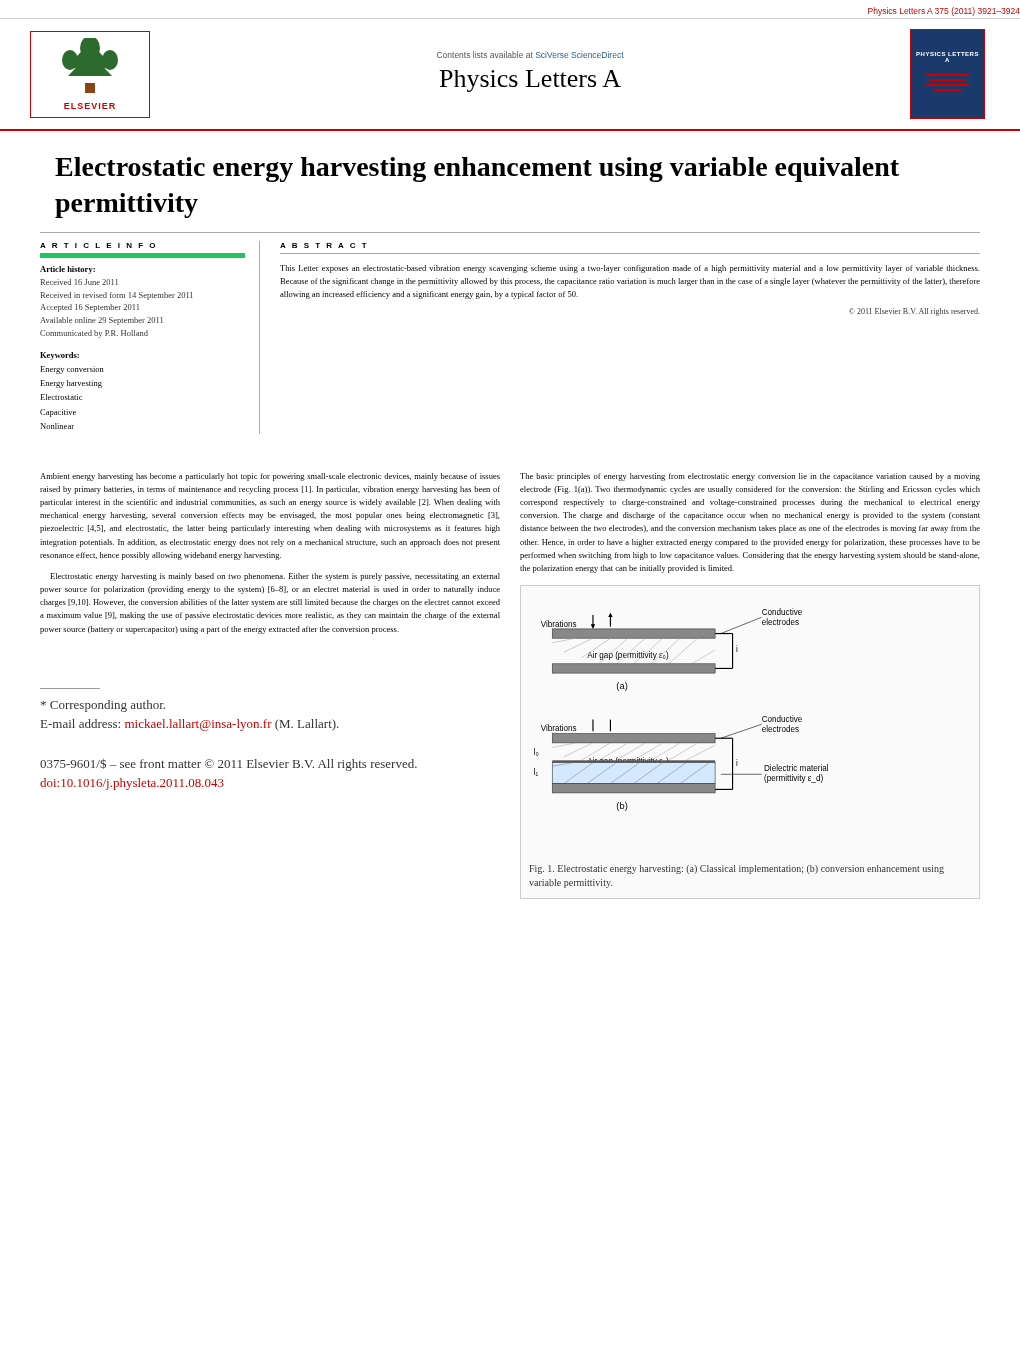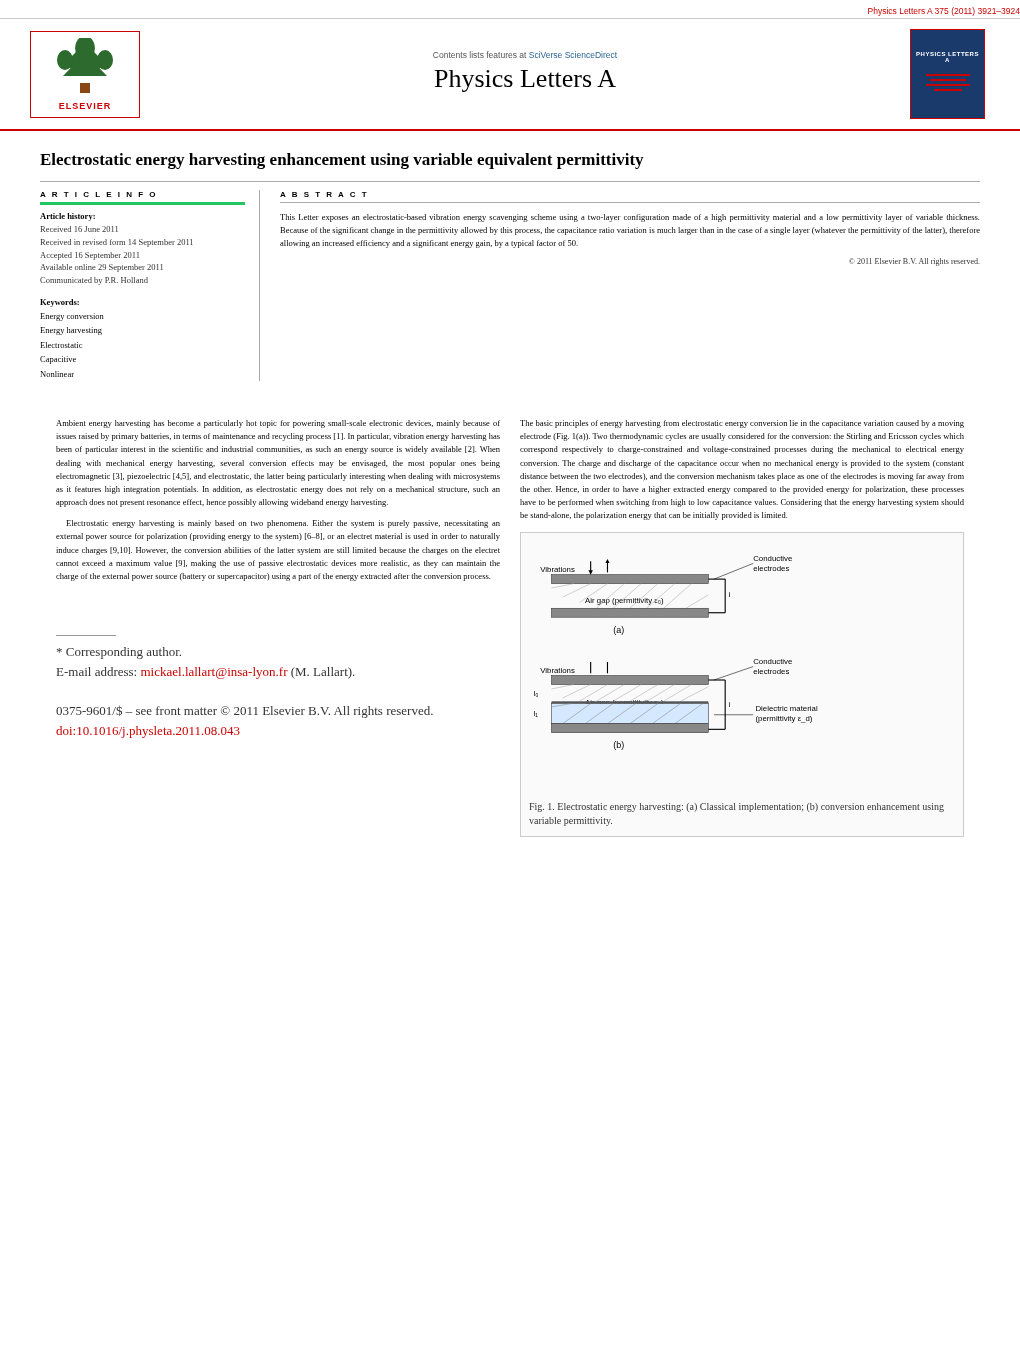--- a/index.html
+++ b/index.html
@@ -28,21 +28,21 @@
     }
     
     .header-section {
       display: flex;
       align-items: center;
       padding: 10px 30px;
       border-bottom: 2px solid #c00;
       gap: 10px;
     }
     .elsevier-logo {
-      width: 110px;
+      width: 120px;
       flex-shrink: 0;
     }
     .elsevier-logo-inner {
       border: 1.5px solid #c00;
       padding: 6px;
       text-align: center;
       font-size: 7px;
       color: #333;
     }
     .elsevier-tree {
@@ -121,26 +121,27 @@
     }
     .cover-line {
       height: 2px;
       background: #c00;
     }
     
     .article-content {
       padding: 18px 40px 10px 40px;
     }
     .article-title {
-      font-size: 17px;
+      font-size: 28px;
       font-weight: bold;
       font-family: 'Times New Roman', Times, serif;
       margin-bottom: 10px;
       line-height: 1.3;
       color: #000;
+      margin-left: 15px;
     }
     .authors {
       font-size: 11px;
       color: #000;
       margin-bottom: 4px;
       font-family: 'Times New Roman', Times, serif;
     }
     .affiliation {
       font-size: 8.5px;
       font-style: italic;
@@ -162,21 +163,21 @@
       border-right: 1px solid #aaa;
       padding-right: 14px;
     }
     .info-heading {
       font-family: Arial, sans-serif;
       font-size: 8px;
       letter-spacing: 2px;
       font-weight: bold;
       color: #000;
       margin-bottom: 6px;
-      border-bottom: 3px solid #22c55e;
+      border-bottom: 5px solid #22c55e;
       padding-bottom: 3px;
     }
     .info-sub {
       font-weight: bold;
       font-size: 8.5px;
       margin-bottom: 2px;
     }
     .info-row {
       font-size: 8.5px;
       line-height: 1.5;
@@ -212,21 +213,21 @@
     .copyright {
       text-align: right;
       font-size: 8px;
       color: #333;
       margin-top: 6px;
     }
     
     .body-columns {
       display: flex;
       gap: 20px;
-      padding: 0 56px;
+      padding: 0 40px;
       margin-top: 12px;
     }
     .body-col {
       flex: 1;
       font-size: 8.5px;
       line-height: 1.55;
       text-align: justify;
       color: #000;
     }
     .body-col p {
@@ -297,21 +298,21 @@
           <ellipse cx="20" cy="22" rx="8" ry="10" fill="#2d6a2d"></ellipse>
           <ellipse cx="60" cy="22" rx="8" ry="10" fill="#2d6a2d"></ellipse>
           <ellipse cx="40" cy="10" rx="10" ry="12" fill="#2d6a2d"></ellipse>
         </svg>
         <div class="elsevier-text">ELSEVIER</div>
       </div>
     </div>
 
     <div class="header-center">
       <div class="sciverse-link">
-        <span>Contents lists features at</span>
+        <span>Contents lists available at</span>
         <span class="link" style="cursor:pointer;">SciVerse ScienceDirect</span>
       </div>
       <div class="journal-title">Physics Letters A</div>
     </div>
 
     <div class="journal-cover">
       <div class="cover-box">
         <div class="cover-title">PHYSICS LETTERS A</div>
         <div class="cover-lines">
           <div class="cover-line" style="width:44px;"></div>

